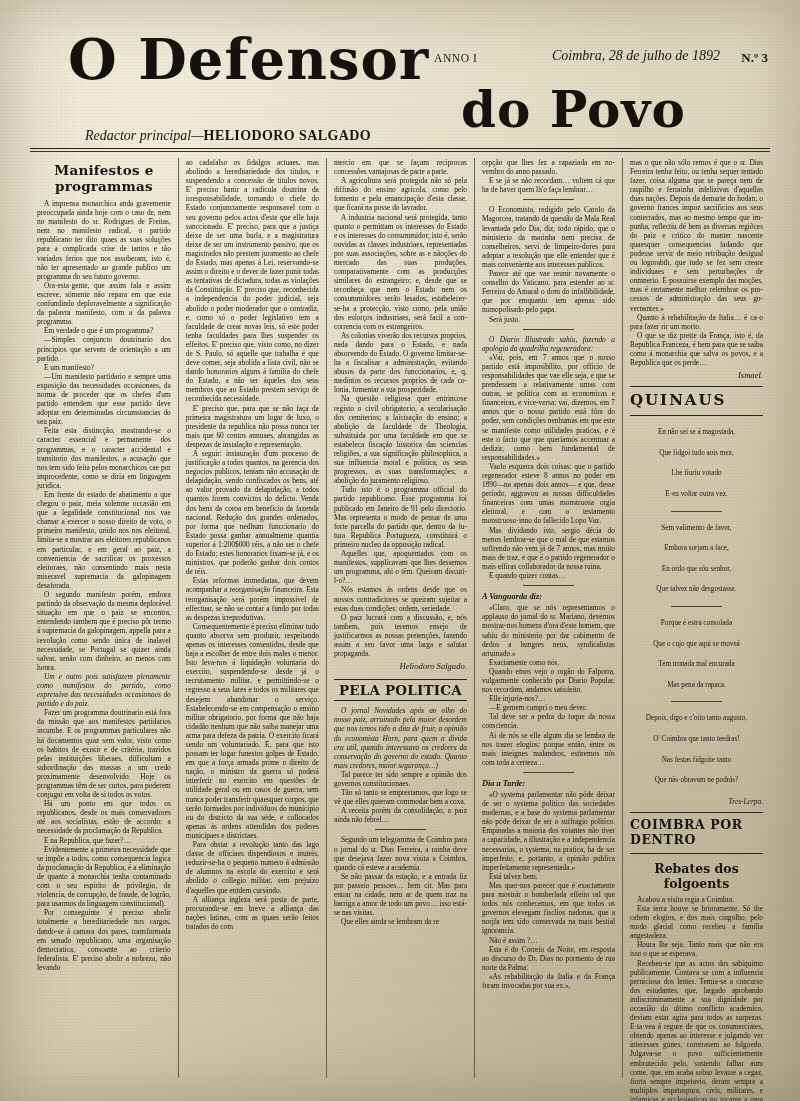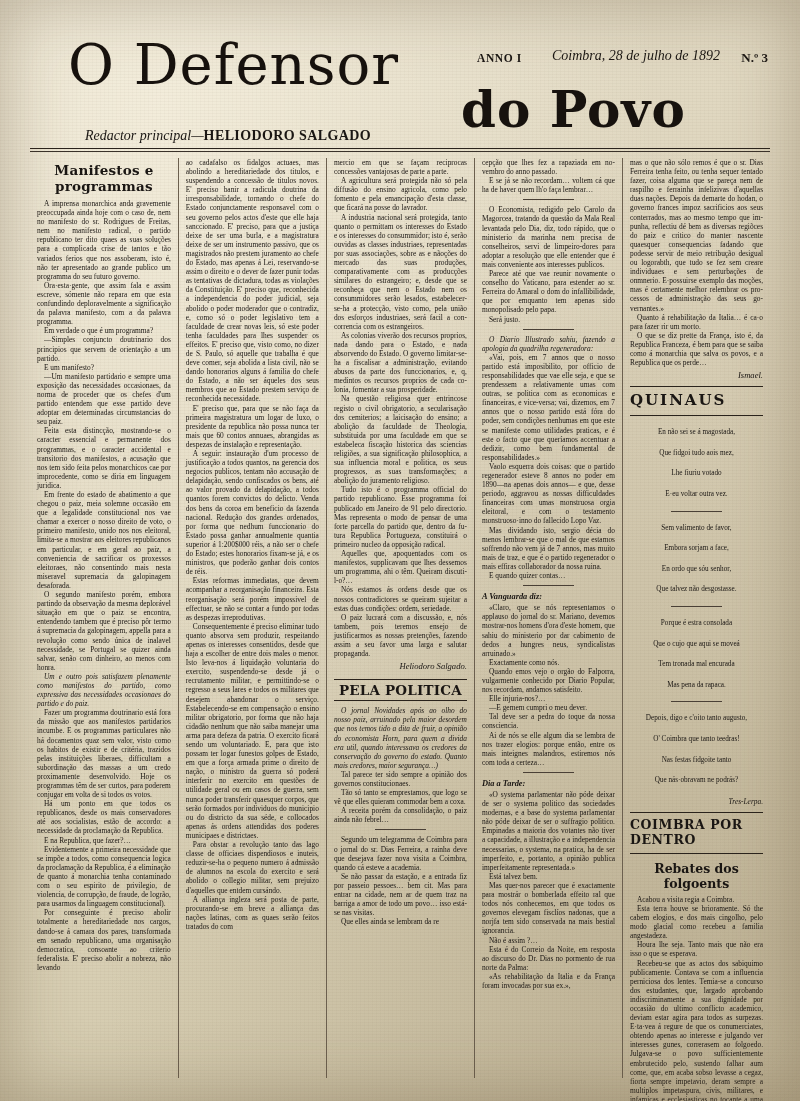--- a/index.html
+++ b/index.html
@@ -26,44 +26,44 @@
     pointer-events:none;
   }
   .sheet{
     position:absolute;
     left:30px;top:18px;width:740px;height:1066px;
   }
 
   
   .masthead{position:relative;height:128px;}
   .title-line1{
-    position:absolute;left:38px;top:14px;
-    font-family:"DejaVu Serif", serif;
-    font-weight:normal;
+    position:absolute;left:38px;top:8px;
+    font-family:"DejaVu Serif", serif;
+    font-weight:bold;
     font-size:56px;
     letter-spacing:1px;
     color:#17120e;
   }
   .title-line2{
     position:absolute;left:431px;top:62px;
     font-family:"DejaVu Serif", serif;
     font-weight:bold;
     font-size:50px;
     letter-spacing:1px;
     color:#17120e;
   }
   .redactor{
     position:absolute;left:55px;top:110px;
     font-size:14px;
     font-style:italic;
   }
   .redactor b{font-style:normal;font-weight:bold;letter-spacing:.4px;}
   .anno{
-    position:absolute;left:447px;top:34px;
-    font-size:11.5px;font-weight:bold;letter-spacing:.6px;
+    position:absolute;left:404px;top:34px;
+    font-size:11.5px;font-weight:normal;letter-spacing:.6px;
   }
   .dateline{
     position:absolute;left:522px;top:30px;
     font-size:14px;font-style:italic;
   }
   .numero{
     position:absolute;right:2px;top:32px;
     font-size:13px;font-weight:bold;
   }
 

